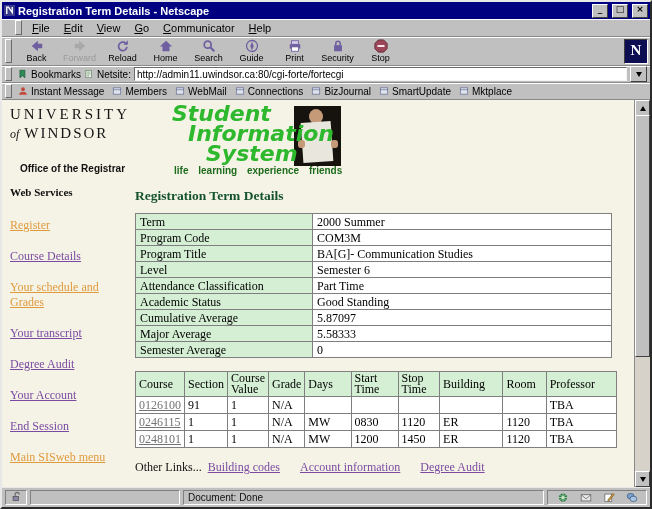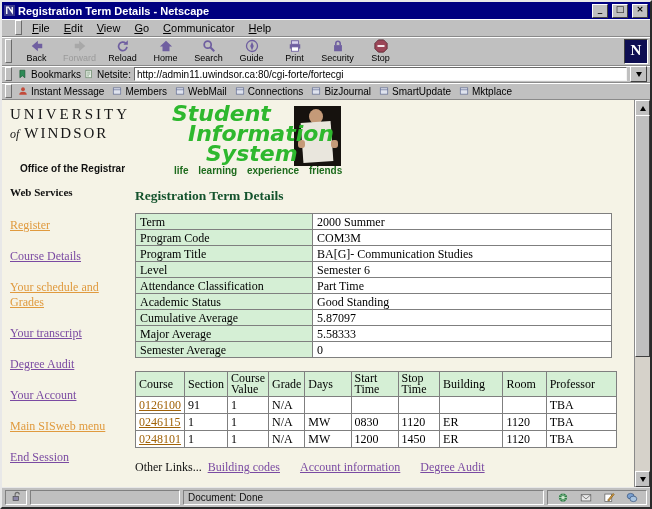--- a/index.html
+++ b/index.html
@@ -75,21 +75,21 @@
   .main{flex:1;padding-right:10px;}
   .main-title{font:bold 13.5px "Liberation Serif",serif;color:#14532d;margin:2px 0 9px;}
   table.details{border-collapse:collapse;width:477px;font:12px "Liberation Serif",serif;background:#fff;}
   table.details td{border:1px solid #7f7f7f;padding:1px 4px;height:13px;line-height:12px;}
   table.details td.dt-label{background:#d5efd5;width:168px;}
   table.courses{border-collapse:collapse;width:482px;font:12px "Liberation Serif",serif;margin-top:13px;background:#fff;}
   table.courses th{background:#d5efd5;font-weight:normal;text-align:left;vertical-align:middle;
     border:1px solid #7f7f7f;padding:1px 3px;line-height:11px;}
   table.courses td{border:1px solid #7f7f7f;padding:1px 3px;height:14px;line-height:12px;}
   td:empty::after{content:"\00a0";}
-  .course-link{color:#a16207;text-decoration:underline;cursor:pointer;}
+  .course-link{color:#737373;text-decoration:underline;cursor:pointer;}
   .other{margin-top:12px;font:12px "Liberation Serif",serif;color:#111;}
   .other-link{color:#7a4aa2;text-decoration:underline;margin-left:20px;cursor:pointer;}
   .other-link:first-of-type{margin-left:6px;}
   
   .statusbar{height:18px;flex:none;display:flex;align-items:center;gap:3px;padding:1px 3px;
     box-shadow:inset 0 1px 0 #e8e8e8;}
   .sb-cell{height:13px;border:1px solid;border-color:#808080 #fff #fff #808080;background:#c0c0c0;
     display:flex;align-items:center;}
   .sb-lock{width:20px;justify-content:center;} .sb-lock svg{width:11px;height:11px;}
   .sb-progress{width:148px;}
@@ -333,22 +333,22 @@
       <div class="body-row">
         <div class="sidebar">
           <div class="sidebar-heading">Web Services</div>
           <div id="sidebar-links">
               <a class="side-link link-orange">Register</a>
               <a class="side-link link-purple">Course Details</a>
               <a class="side-link link-orange">Your schedule and Grades</a>
               <a class="side-link link-purple">Your transcript</a>
               <a class="side-link link-purple">Degree Audit</a>
               <a class="side-link link-purple">Your Account</a>
+              <a class="side-link link-purple">End Session</a>
               <a class="side-link link-orange">Main SISweb menu</a>
-              <a class="side-link link-purple">End Session</a>
             </div>
         </div>
         <div class="main">
           <div class="main-title">Registration Term Details</div>
           <table class="details">
             <tbody id="details-body">
                 <tr>
                   <td class="dt-label">Term</td>
                   <td>2000 Summer</td>
                 </tr>

